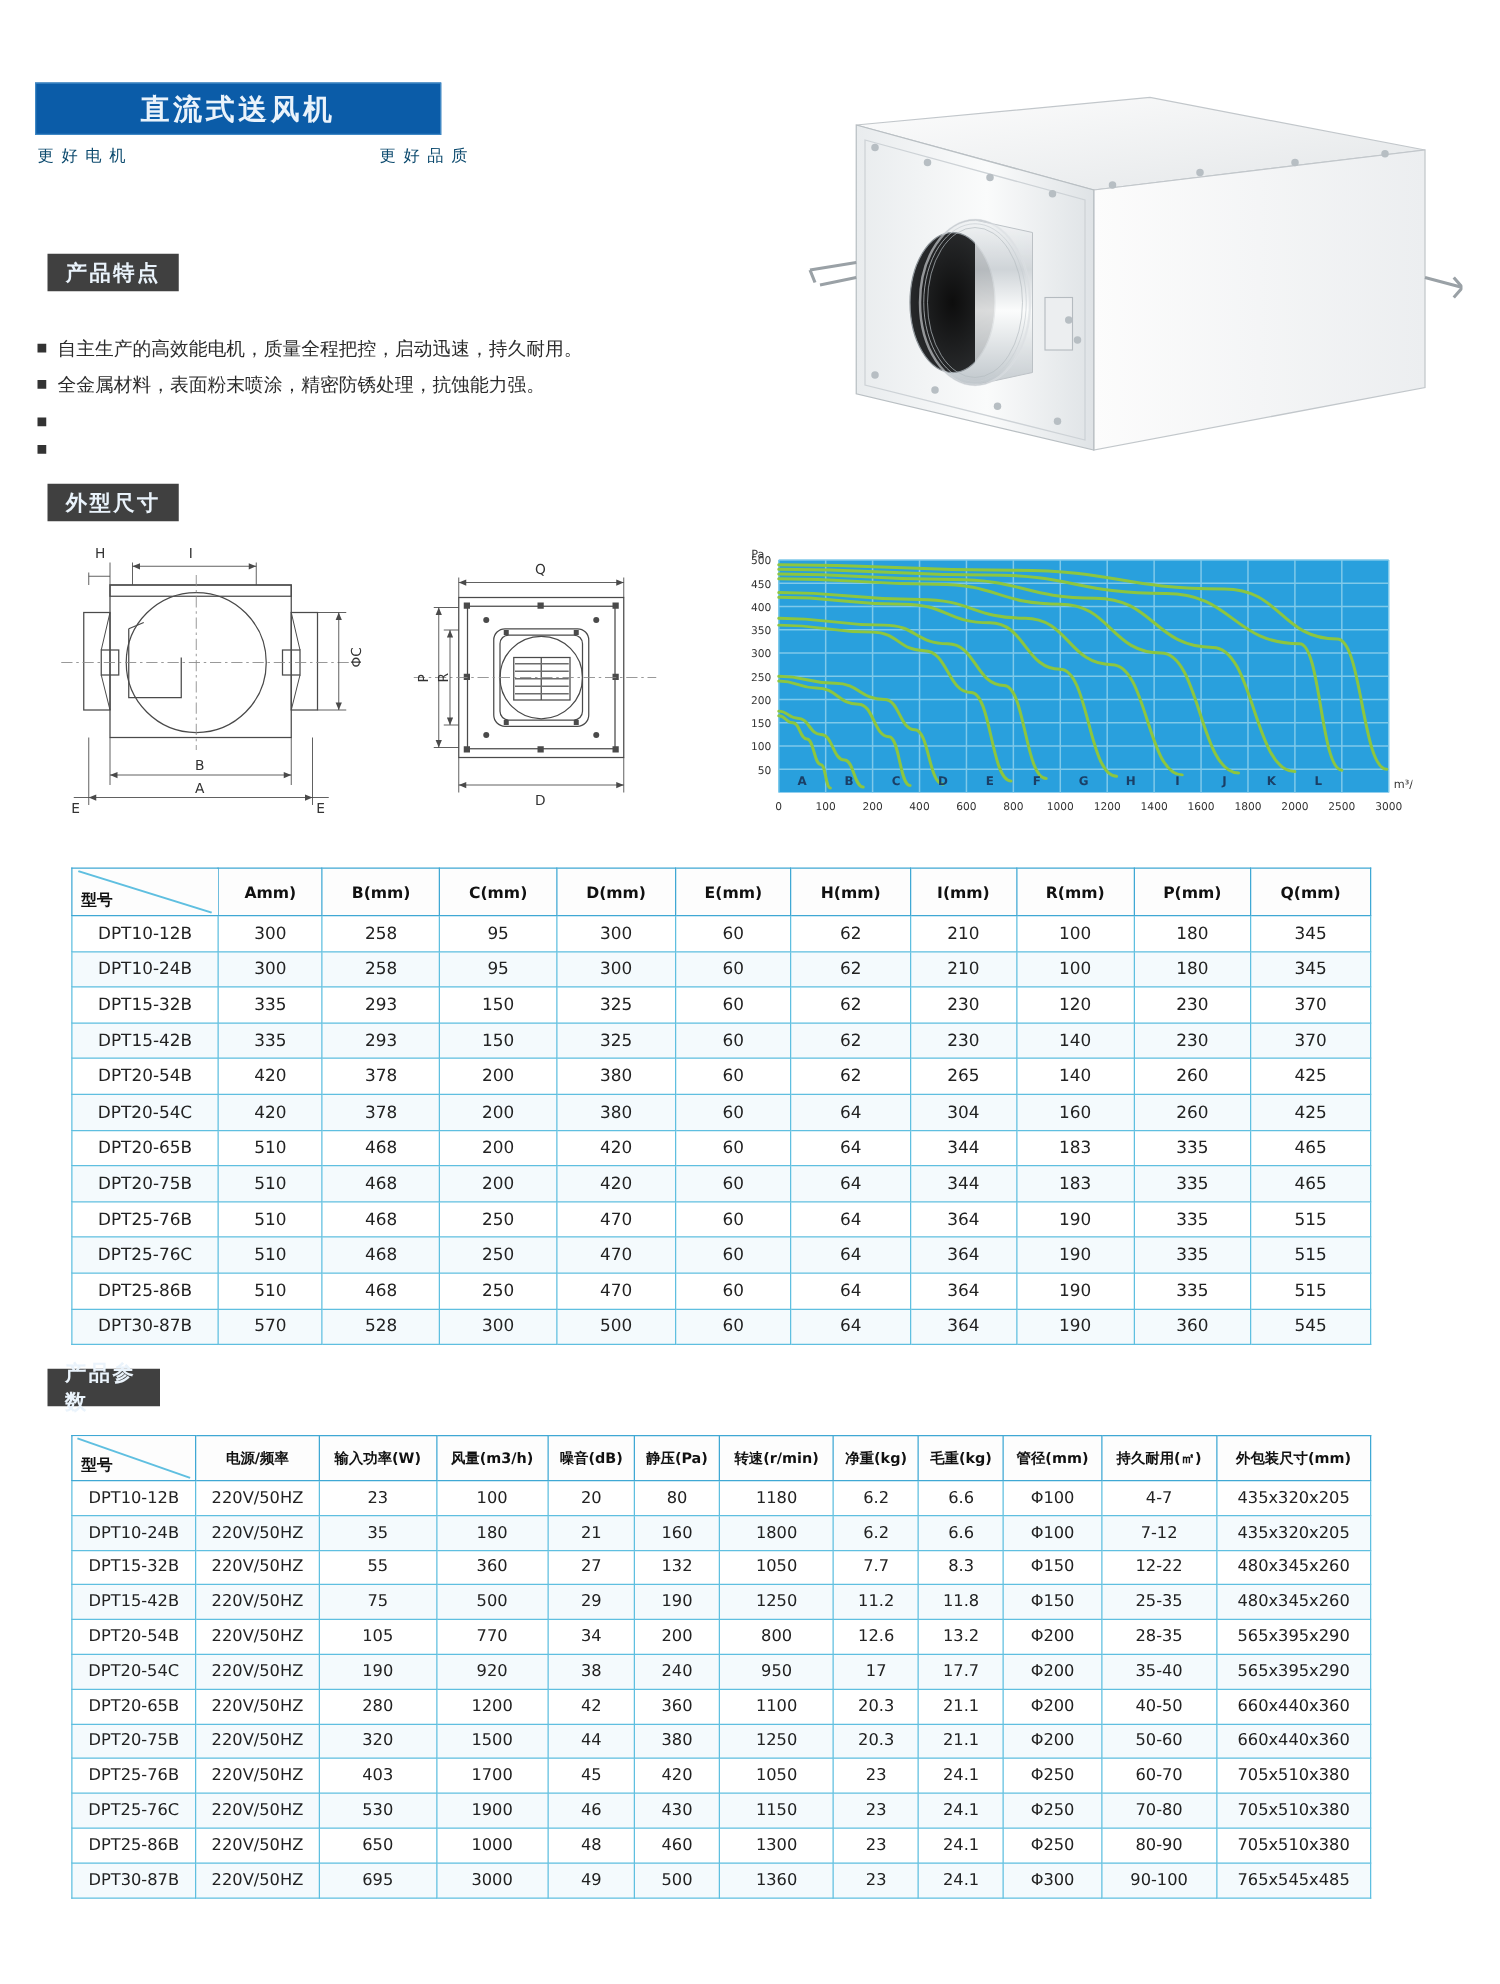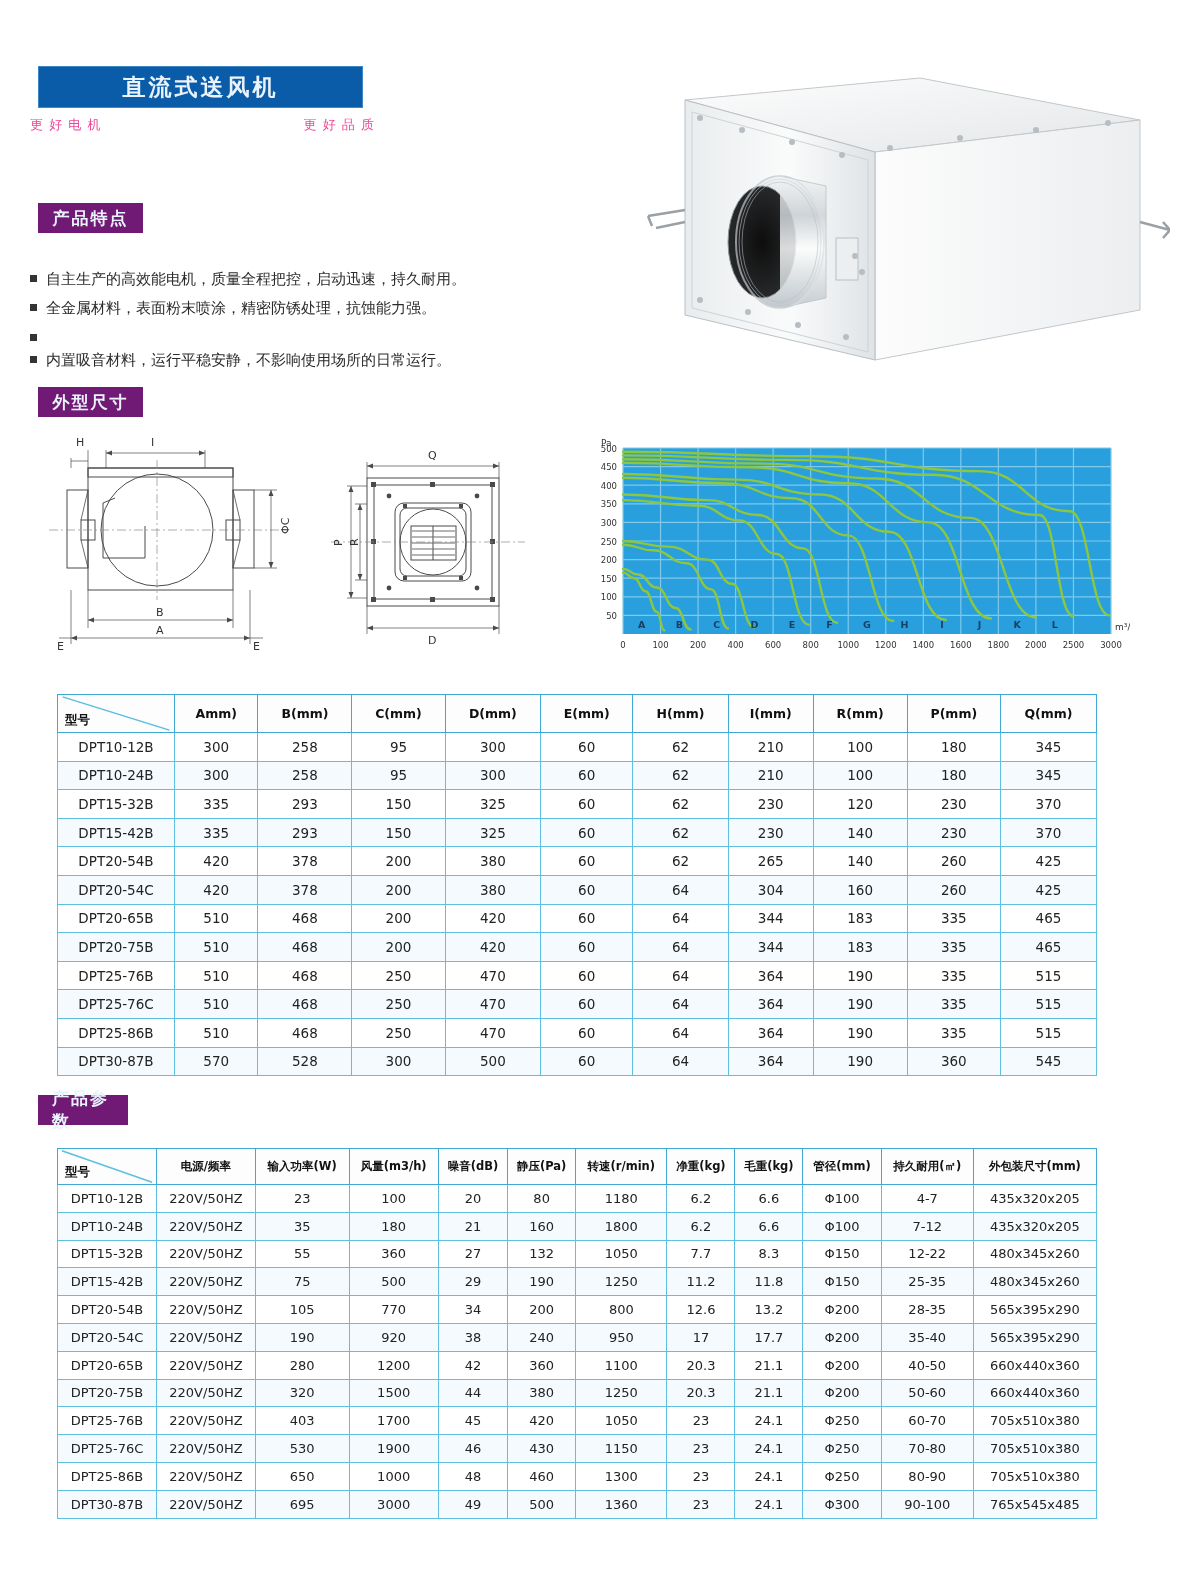--- a/index.html
+++ b/index.html
@@ -7,39 +7,39 @@
   body {
     width:1200px; height:1587px; position:relative;
     background:#ffffff;
     font-family:"Liberation Sans","DejaVu Sans",sans-serif;
     color:#1a1a1a;
     overflow:hidden;
   }
 
   
   .title-banner{
-    position:absolute; left:38px; top:66px; width:325px; height:42px;
+    position:absolute; left:28px; top:66px; width:325px; height:42px;
     background:#0b5ca8; border:1px solid #3f87c4;
     display:flex; align-items:center; justify-content:center;
   }
   .title-banner .t{
     color:#eaf3fb; font-size:23px; font-weight:bold; letter-spacing:3px;
     font-family:"DejaVu Sans",sans-serif;
   }
   .slogan{
     position:absolute; left:30px; top:116px; width:345px;
     display:flex; justify-content:space-between;
-    font-size:13px; color:#ec4899; letter-spacing:1px;
+    font-size:13px; color:#0c4a6e; letter-spacing:1px;
     font-family:"DejaVu Sans",sans-serif;
   }
   .slogan .gap{ width:22px; }
 
   
   .sec-head{
-    position:absolute; height:30px; background:#701a75;
+    position:absolute; height:30px; background:#404040;
     display:flex; align-items:center; justify-content:center; padding:0 14px;
   }
   .sec-head .t{
     color:#eaf3fb; font-size:17px; font-weight:bold; letter-spacing:2px;
     font-family:"DejaVu Sans",sans-serif;
   }
   #sec-features{ left:38px; top:203px; width:105px; }
   #sec-dims{ left:38px; top:387px; width:105px; }
   #sec-params{ left:38px; top:1095px; width:90px; }
 
@@ -198,21 +198,20 @@
   </div>
   <div class="feature">
     <span class="sq"></span>
     <span>全金属材料，表面粉末喷涂，精密防锈处理，抗蚀能力强。</span>
   </div>
   <div class="feature">
     <span class="sq"></span>
   </div>
   <div class="feature">
     <span class="sq"></span>
-    <span>内置吸音材料，运行平稳安静，不影响使用场所的日常运行。</span>
   </div>
 </div>
 
 <div class="sec-head" id="sec-dims">
   <span class="t">外型尺寸</span>
 </div>
 
 <div class="draw1">
   <svg viewBox="0 0 270 232" xmlns="http://www.w3.org/2000/svg">
     <g stroke="#4a4a4a" stroke-width="1" fill="none">

